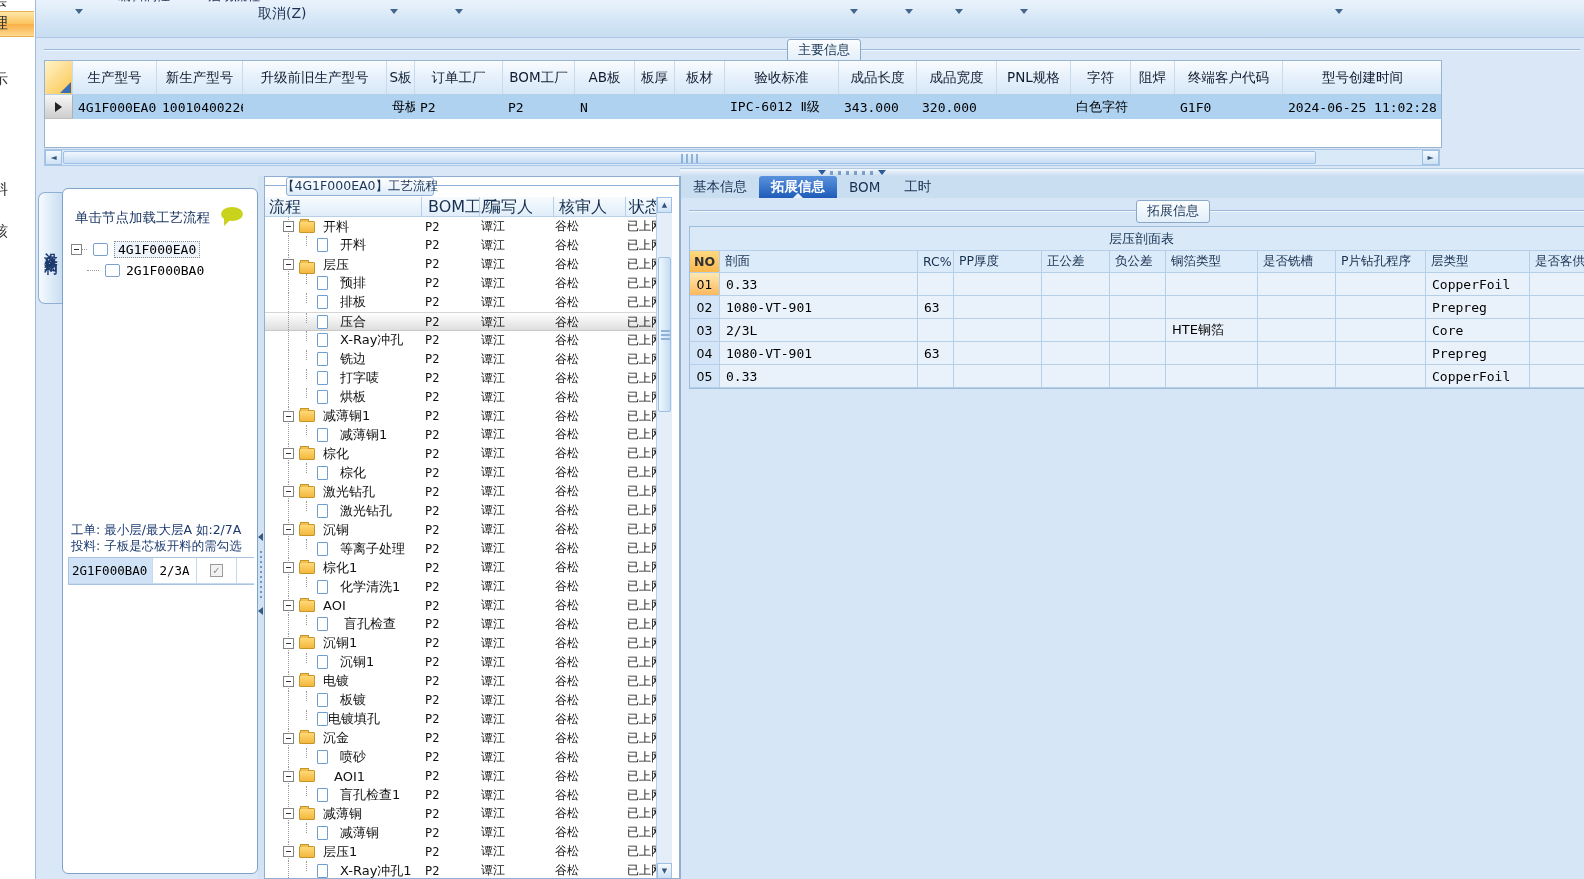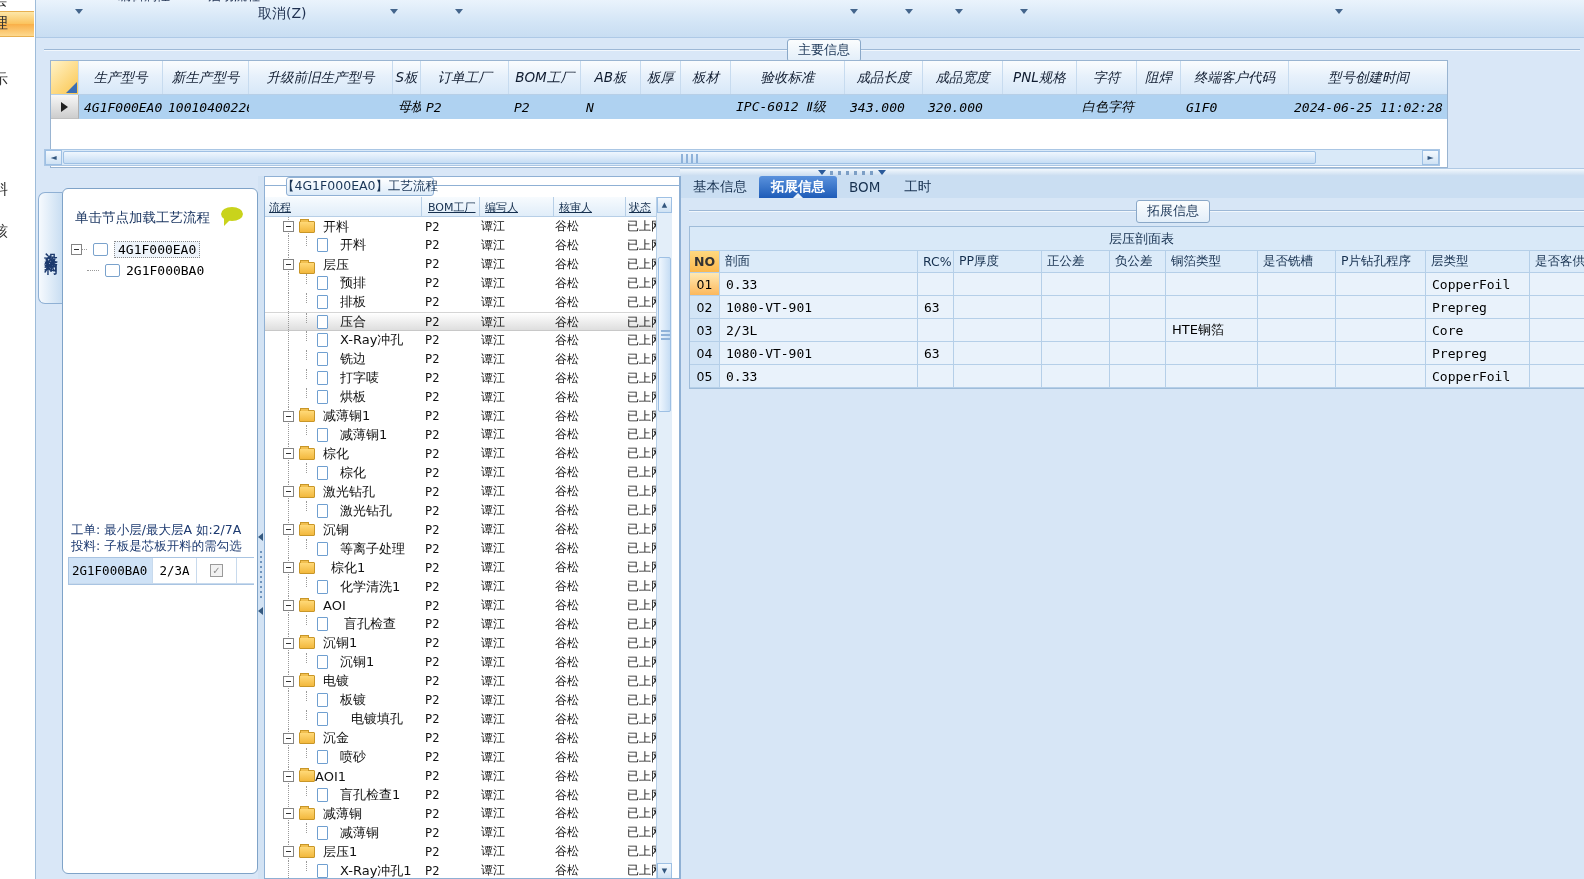--- a/index.html
+++ b/index.html
@@ -21,21 +21,21 @@
   .tb-clip { position:absolute; top:-13px; font-size:13px; color:#1e2f4f; white-space:nowrap; }
   #tb-cancel { position:absolute; left:222px; top:5px; font-size:14px; color:#1e2f4f; white-space:nowrap; cursor:default; }
   .dd-arrow { position:absolute; top:9px; width:0; height:0; border-left:4px solid transparent; border-right:4px solid transparent; border-top:5px solid #44658c; }
 
   
   .gline { position:absolute; height:0; border-top:1px solid #9db8d6; box-shadow:0 1px 0 #ffffffaa; }
   .glabel { position:absolute; background:linear-gradient(#fbfdfe,#e2eef9); border:1px solid #8aa8c8; border-radius:3px;
     padding:1px 10px 2px; font-size:13px; color:#1a3556; white-space:nowrap; }
 
   
-  #main-grid { left:50px; top:60px; width:1398px; height:108px; background:#fff; border:1px solid #99b4d1; overflow:hidden;font-style:italic; }
+  #main-grid { left:44px; top:60px; width:1398px; height:88px; background:#fff; border:1px solid #99b4d1; overflow:hidden; }
   #mg-header { position:absolute; left:0; top:0; height:34px; width:1398px; display:flex;
     background:linear-gradient(#fafcfe,#e7f1fb 45%,#d7e8f8); border-bottom:1px solid #b7cfe7; }
   .mg-h { height:100%; border-right:1px solid #c7dbef; display:flex; align-items:center; justify-content:center;
     font-size:13.5px; color:#101c30; white-space:nowrap; overflow:hidden; flex:none; }
   #mg-corner { background:linear-gradient(135deg,#fff3c8,#fbc64f); position:relative; }
   #mg-corner:after { content:""; position:absolute; right:1px; bottom:1px; width:0; height:0;
     border-left:11px solid transparent; border-bottom:11px solid #3c6eb4; }
   #mg-row { position:absolute; left:0; top:34px; height:24px; width:1398px; display:flex; }
   .mg-ind { width:28px; height:100%; background:linear-gradient(#f7f7f7,#cdcdcd); border-right:1px solid #b0b0b0; border-bottom:1px solid #c0c0c0;
     display:flex; align-items:center; justify-content:center; flex:none; }
@@ -94,21 +94,21 @@
     background:repeating-linear-gradient(#6f94bd 0 2px,transparent 2px 5px); }
 
   
   #flow-panel { left:264px; top:176px; width:416px; height:703px; background:#fff; border:1px solid #8fb0d4; overflow:hidden; }
   #flow-line { position:absolute; left:0; top:8px; width:416px; border-top:1px solid #8fb0d4; }
   #flow-title { position:absolute; left:21px; top:0; width:148px; height:19px; background:linear-gradient(#ffffff,#dcebf9);
     border:1px solid #8fb0d4; border-radius:3px; display:flex; align-items:center; justify-content:center;
     font-size:12.5px; color:#1a3556; white-space:nowrap; }
   #flow-head { position:absolute; left:0; top:20px; width:391px; height:20px;
     background:linear-gradient(#f7fbfe,#e0edf9); border-bottom:1px solid #b7cfe7; }
-  .fh { position:absolute; top:0; height:20px; display:flex; align-items:center; font-size:11px; color:#16304f; white-space:nowrap;text-decoration:underline; }
+  .fh { position:absolute; top:0; height:20px; display:flex; align-items:center; font-size:16px; color:#16304f; white-space:nowrap; }
   .fsep { position:absolute; top:0; width:1px; height:20px; background:#b7cfe7; }
   #flow-rows { position:absolute; left:0; top:40px; width:391px; height:663px; overflow:hidden; }
   .frow { position:absolute; left:0; width:391px; height:19px; }
   .frow.sel { background:linear-gradient(#ffffff,#dedede); border-top:1px solid #d5d5d5; border-bottom:1px solid #c8c8c8; }
   .fcell { position:absolute; top:0; height:19px; display:flex; align-items:center; font-size:12px; color:#111; white-space:nowrap; overflow:hidden; }
   .flabel { font-size:13px; }
   .fold { width:16px; height:12px; position:relative; background:linear-gradient(#ffd978,#f2b83d); border:1px solid #c89628; border-radius:1px; flex:none; }
   .fold:before { content:""; position:absolute; left:0; top:-3px; width:7px; height:2px; background:#f2c050; border:1px solid #c89628; border-bottom:none; }
   .page { width:11px; height:14px; background:#fff; border:1px solid #6f9fd0; border-radius:1px; flex:none; }
   .fexp { position:absolute; top:4px; width:11px; height:11px; border:1px solid #848484; background:#fff; }
@@ -501,21 +501,21 @@
           <div class="fcell mono" style="left: 160px; width: 52px;">P2</div>
           <div class="fcell " style="left: 216px; width: 68px;">谭江</div>
           <div class="fcell " style="left: 290px; width: 68px;">谷松</div>
           <div class="fcell " style="left: 362px; width: 29px;">已上网</div>
         </div>
         <div class="frow" style="top: 341.1px;">
           <div class="guide" style="left: 23px;"></div>
           <div class="fexp" style="left: 18px;"></div>
           <div class="fcell" style="left: 34px; width: 120px;">
             <span class="fold"></span>
-            <span class="flabel" style="margin-left: 16px;">棕化1</span>
+            <span class="flabel" style="margin-left: 8px;">棕化1</span>
           </div>
           <div class="fcell mono" style="left: 160px; width: 52px;">P2</div>
           <div class="fcell " style="left: 216px; width: 68px;">谭江</div>
           <div class="fcell " style="left: 290px; width: 68px;">谷松</div>
           <div class="fcell " style="left: 362px; width: 29px;">已上网</div>
         </div>
         <div class="frow" style="top: 360.05px;">
           <div class="guide" style="left: 23px;"></div>
           <div class="guide" style="left: 41px; height: 10px;"></div>
           <div class="fcell" style="left: 52px; width: 104px;">
@@ -597,21 +597,21 @@
           <div class="fcell mono" style="left: 160px; width: 52px;">P2</div>
           <div class="fcell " style="left: 216px; width: 68px;">谭江</div>
           <div class="fcell " style="left: 290px; width: 68px;">谷松</div>
           <div class="fcell " style="left: 362px; width: 29px;">已上网</div>
         </div>
         <div class="frow" style="top: 492.7px;">
           <div class="guide" style="left: 23px;"></div>
           <div class="guide" style="left: 41px; height: 10px;"></div>
           <div class="fcell" style="left: 52px; width: 104px;">
             <span class="page"></span>
-            <span class="flabel" style="margin-left: 23px;">电镀填孔</span>
+            <span class="flabel" style="margin-left: 0;">电镀填孔</span>
           </div>
           <div class="fcell mono" style="left: 160px; width: 52px;">P2</div>
           <div class="fcell " style="left: 216px; width: 68px;">谭江</div>
           <div class="fcell " style="left: 290px; width: 68px;">谷松</div>
           <div class="fcell " style="left: 362px; width: 29px;">已上网</div>
         </div>
         <div class="frow" style="top: 511.65px;">
           <div class="guide" style="left: 23px;"></div>
           <div class="fexp" style="left: 18px;"></div>
           <div class="fcell" style="left: 34px; width: 120px;">
@@ -633,21 +633,21 @@
           <div class="fcell mono" style="left: 160px; width: 52px;">P2</div>
           <div class="fcell " style="left: 216px; width: 68px;">谭江</div>
           <div class="fcell " style="left: 290px; width: 68px;">谷松</div>
           <div class="fcell " style="left: 362px; width: 29px;">已上网</div>
         </div>
         <div class="frow" style="top: 549.55px;">
           <div class="guide" style="left: 23px;"></div>
           <div class="fexp" style="left: 18px;"></div>
           <div class="fcell" style="left: 34px; width: 120px;">
             <span class="fold"></span>
-            <span class="flabel" style="margin-left: 0;">AOI1</span>
+            <span class="flabel" style="margin-left: 19px;">AOI1</span>
           </div>
           <div class="fcell mono" style="left: 160px; width: 52px;">P2</div>
           <div class="fcell " style="left: 216px; width: 68px;">谭江</div>
           <div class="fcell " style="left: 290px; width: 68px;">谷松</div>
           <div class="fcell " style="left: 362px; width: 29px;">已上网</div>
         </div>
         <div class="frow" style="top: 568.5px;">
           <div class="guide" style="left: 23px;"></div>
           <div class="guide" style="left: 41px; height: 10px;"></div>
           <div class="fcell" style="left: 52px; width: 104px;">

